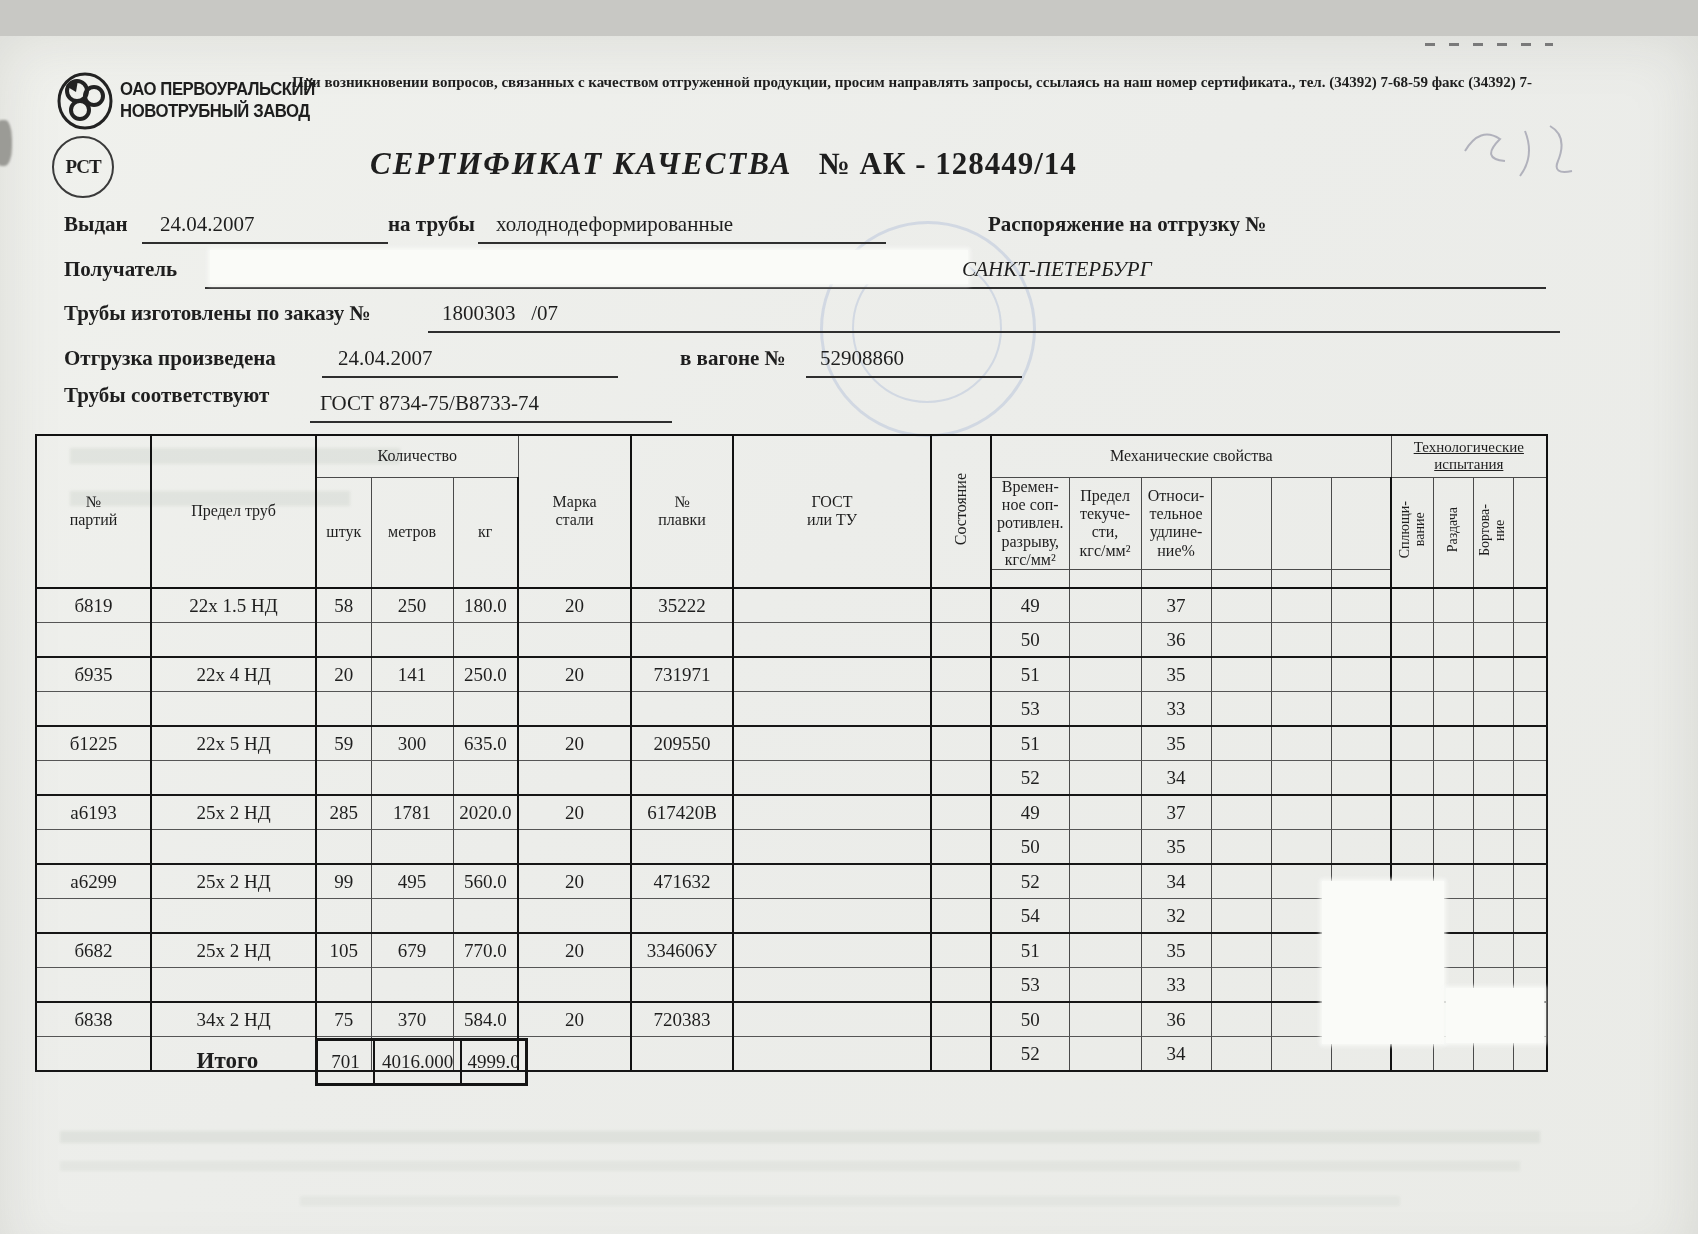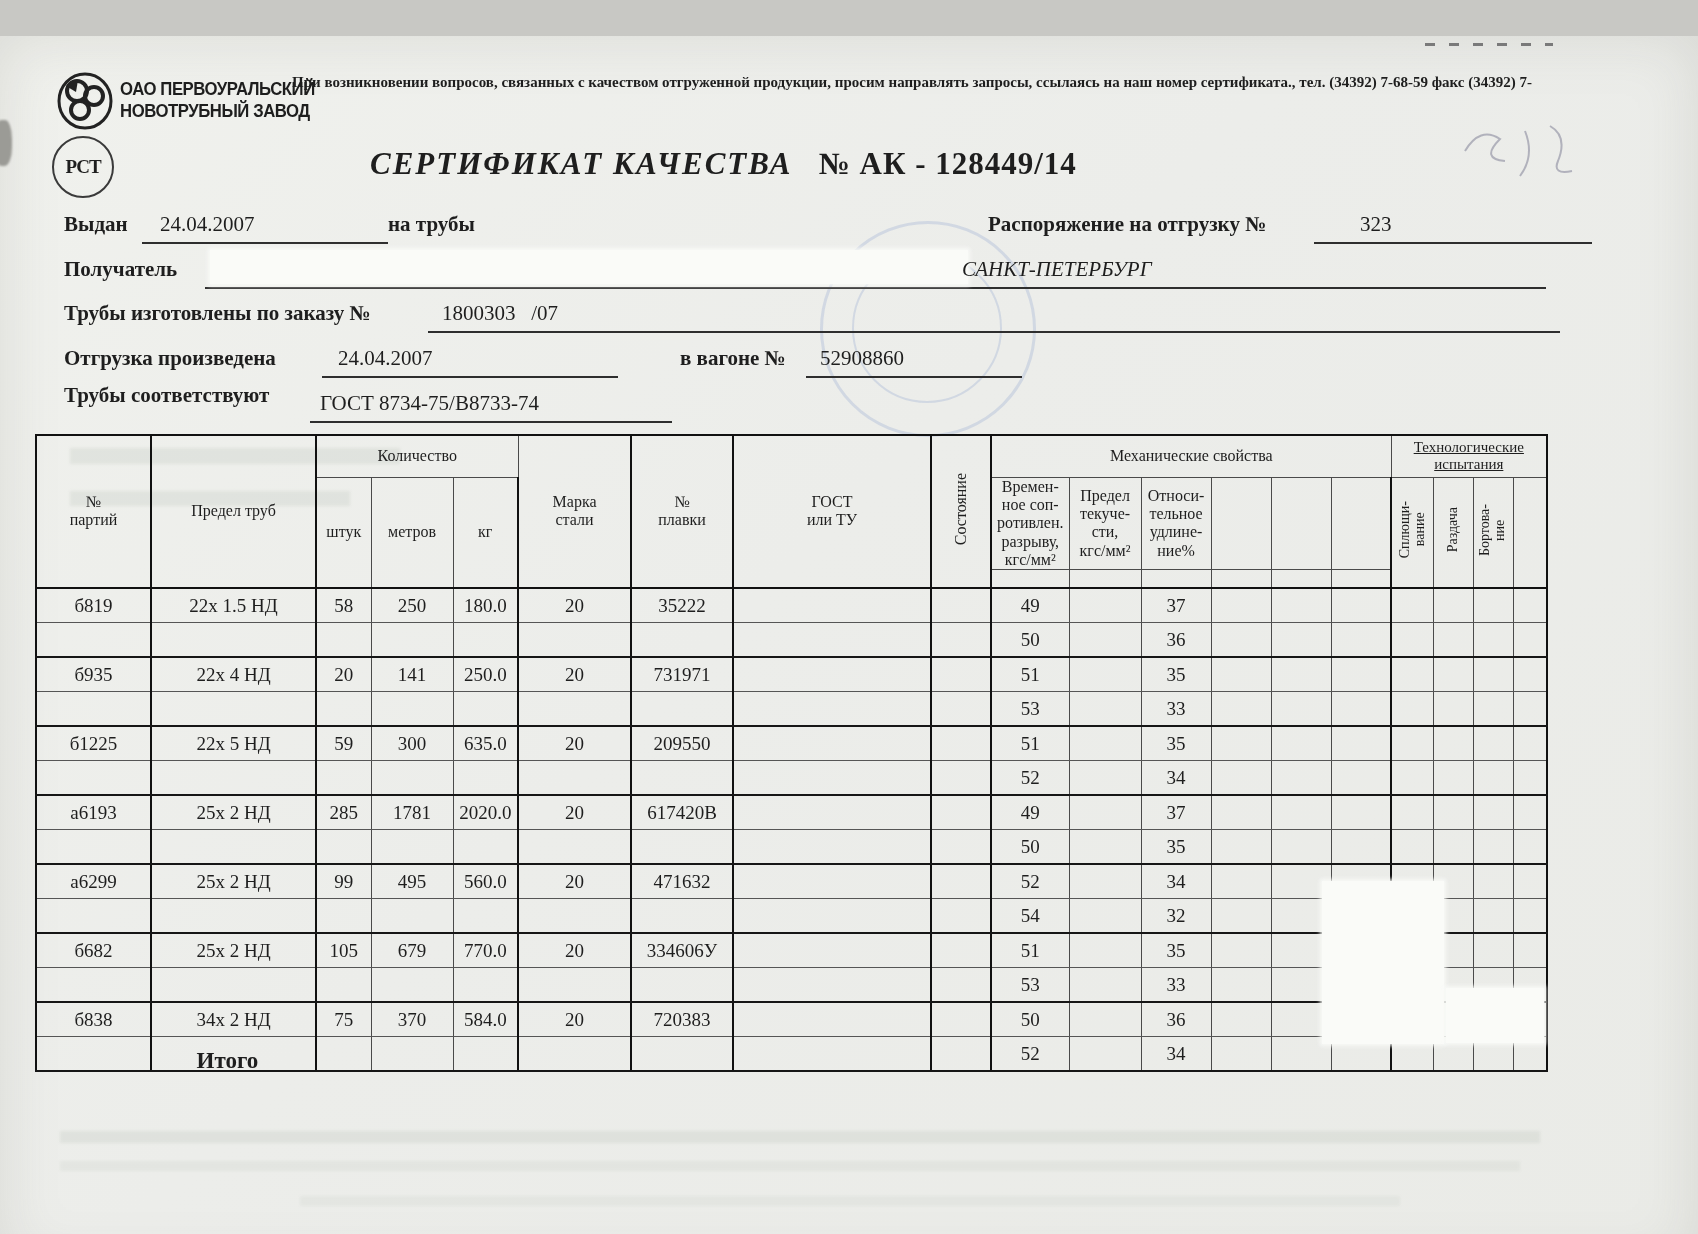--- a/index.html
+++ b/index.html
@@ -94,22 +94,22 @@
   </div>
 
   <div class="abs title-row" style="left:370px;top:110px;width:960px;">
     <span class="title-italic">СЕРТИФИКАТ КАЧЕСТВА</span>&nbsp;&nbsp;
     <span>№  АК - 128449/14</span>
   </div>
 
   <div class="abs flabel" style="left:64px;top:176px;">Выдан</div>
   <div class="abs blank" style="left:142px;top:176px;width:228px;padding-left:18px;">24.04.2007</div>
   <div class="abs flabel" style="left:388px;top:176px;">на трубы</div>
+  <div class="abs blank" style="left:478px;top:176px;width:390px;padding-left:18px;">холоднодеформированные</div>
   <div class="abs flabel" style="left:988px;top:176px;">Распоряжение на отгрузку №</div>
-  <div class="abs blank" style="left:1314px;top:176px;width:232px;padding-left:46px;">323</div>
 
   <div class="abs flabel" style="left:64px;top:221px;">Получатель</div>
   <div class="abs blank" style="left:205px;top:221px;width:1341px;"></div>
   <div class="abs whiteout" style="left:210px;top:214px;width:758px;height:34px;"></div>
   <div class="abs ital" style="left:962px;top:221px;font-size:21px;">САНКТ-ПЕТЕРБУРГ</div>
 
   <div class="abs flabel" style="left:64px;top:265px;text-align:center;">Трубы изготовлены по заказу №</div>
   <div class="abs blank" style="left:428px;top:265px;width:1118px;padding-left:14px;">1800303   /07</div>
 
   <div class="abs flabel" style="left:64px;top:310px;">Отгрузка произведена</div>
@@ -490,15 +490,20 @@
           <td class="col-flange"></td>
           <td class="col-e4"></td>
         </tr>
       </tbody>
   </table>
 
   <div class="abs whiteout" style="left:1322px;top:845px;width:122px;height:163px;"></div>
   <div class="abs whiteout" style="left:1446px;top:952px;width:98px;height:55px;"></div>
 
   <div class="abs total-label" style="left:150px;top:1012px;width:155px;text-align:center;">Итого</div>
+  <div class="abs total-box" style="left:315px;top:1002px;">
+    <div class="total-cell tc1">701</div>
+    <div class="total-cell tc2">4016.000</div>
+    <div class="total-cell tc3">4999.0</div>
+  </div>
 
 
 </div>
 
 </body></html>

